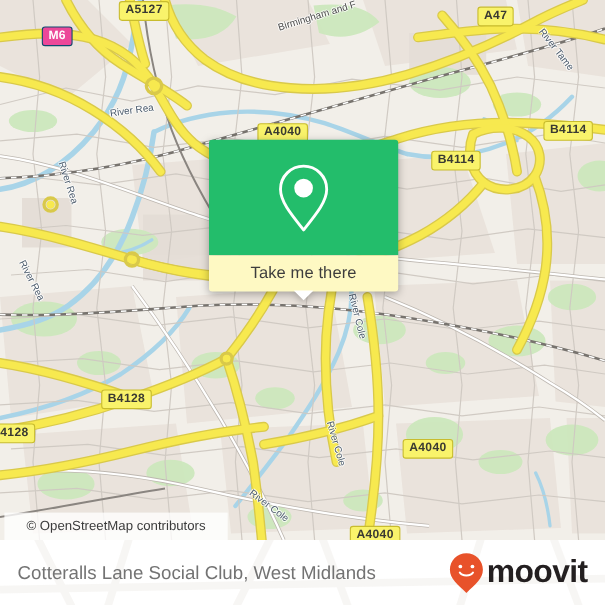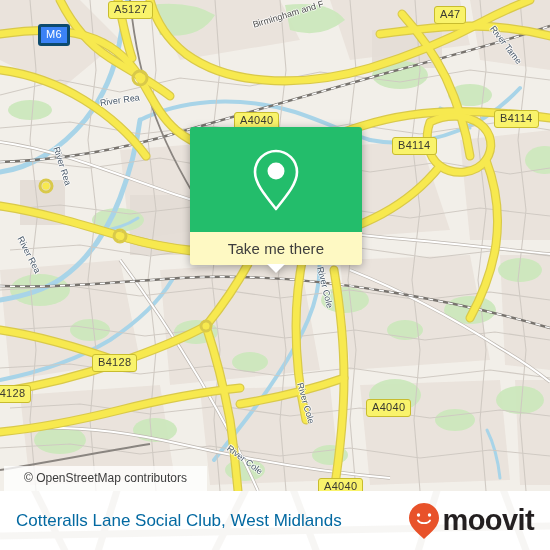--- a/index.html
+++ b/index.html
@@ -18,30 +18,30 @@
   .map svg{position:absolute;left:0;top:0;}
 
   
   .shield{
     position:absolute;
     background:#f9f36b;
     border:1px solid #c8bc2e;
     border-radius:3px;
     color:#3a3a32;
     font-size:11px;
-    font-weight:normal;
+    font-weight:bold;
     letter-spacing:.3px;
     padding:1px 5px 2px 5px;
     line-height:13px;
     white-space:nowrap;
     box-sizing:border-box;
   }
   .shield.motorway{
-    background:#3b82f6;
-    border:3px solid #0c4a6e;
+    background:#ec4899;
+    border:1px solid #0c4a6e;
     color:#ffffff;
   }
 
   
   .maplabel{
     position:absolute;
     font-size:9px;
     color:#4b4b4b;
     white-space:nowrap;
     font-family:"Liberation Sans", sans-serif;
@@ -94,21 +94,21 @@
     display:flex;align-items:center;justify-content:space-between;
     padding:0 16px;box-sizing:border-box;
     overflow:hidden;
   }
   .footer-watermark{
     position:absolute;left:0;top:-10px;width:550px;height:80px;
     opacity:.30;
   }
   .place-name{
     position:relative;
-    font-size:17px;color:#0369a1;white-space:nowrap;
+    font-size:17px;color:#737373;white-space:nowrap;
   }
   .brand{
     position:relative;display:flex;align-items:center;gap:3px;
   }
   .brand-word{
     font-size:29px;font-weight:bold;color:#231f20;letter-spacing:-.6px;
     line-height:29px;
   }
 </style>
 </head>

